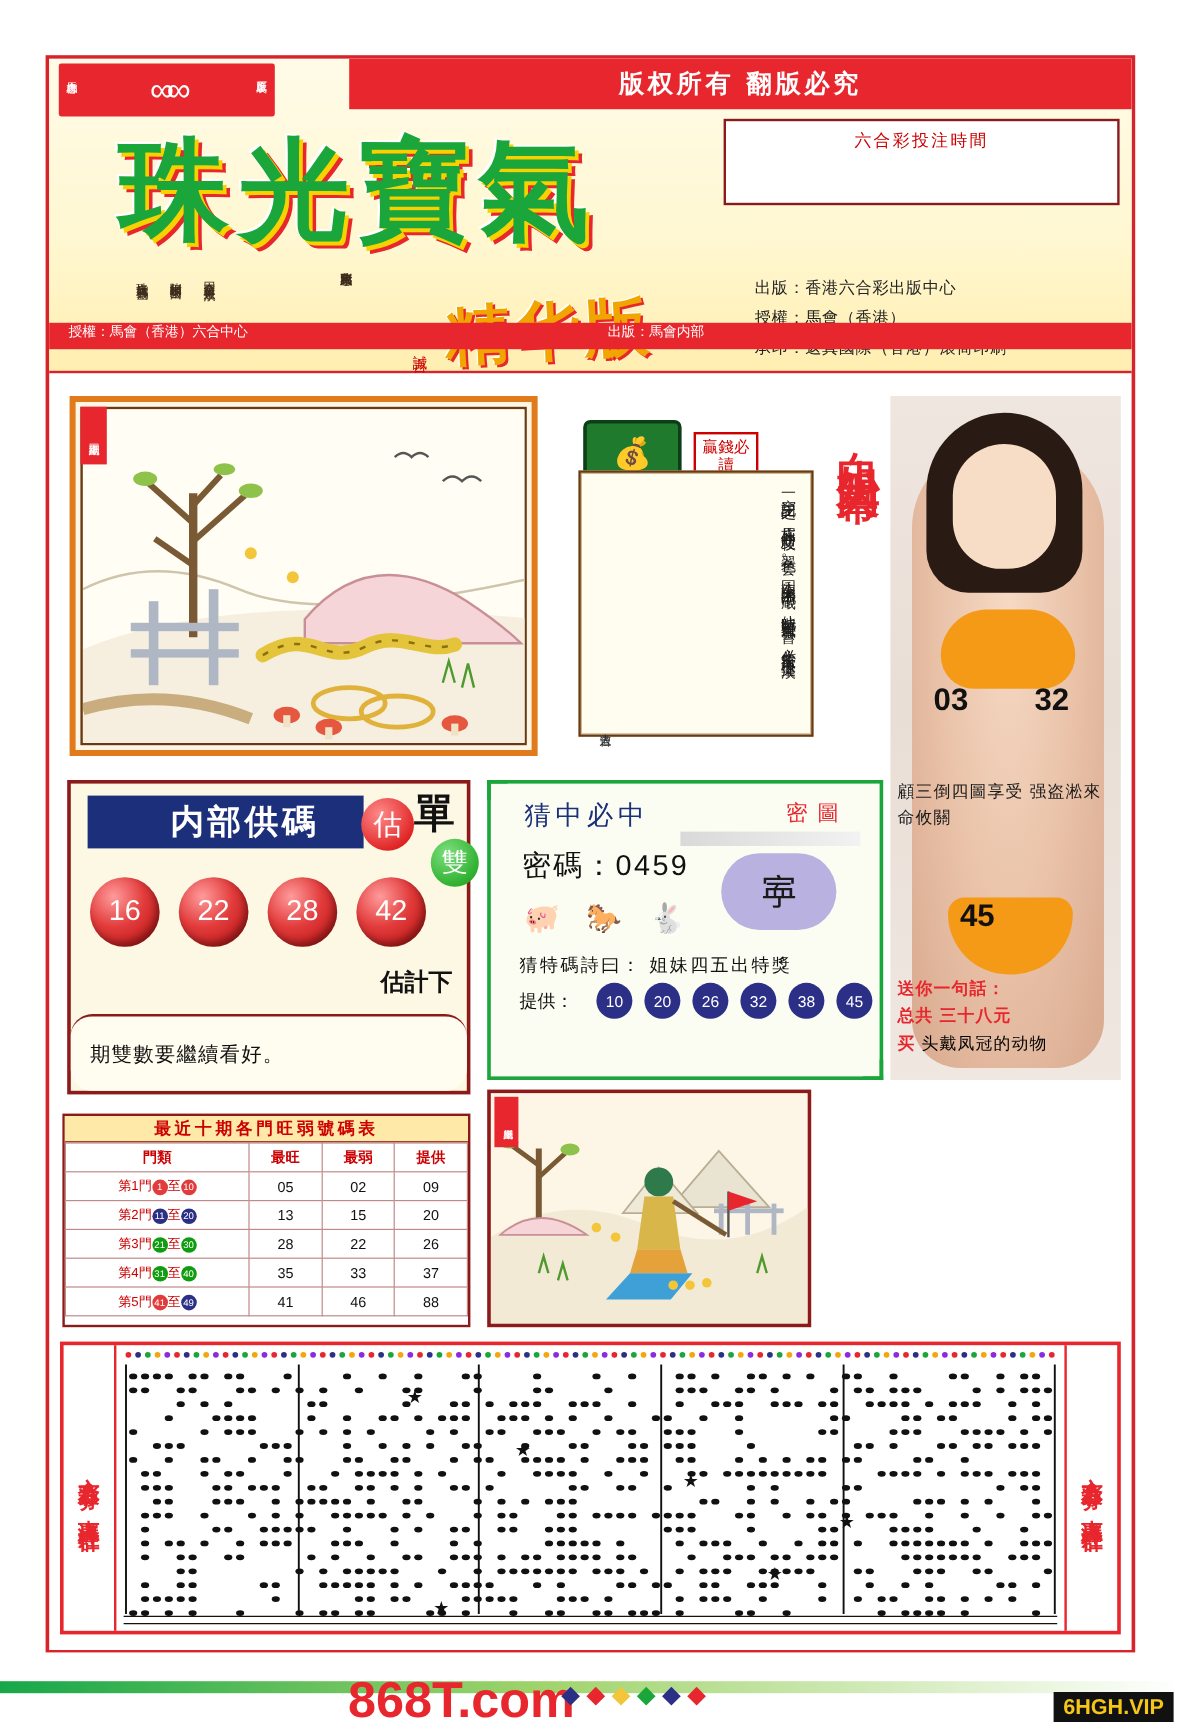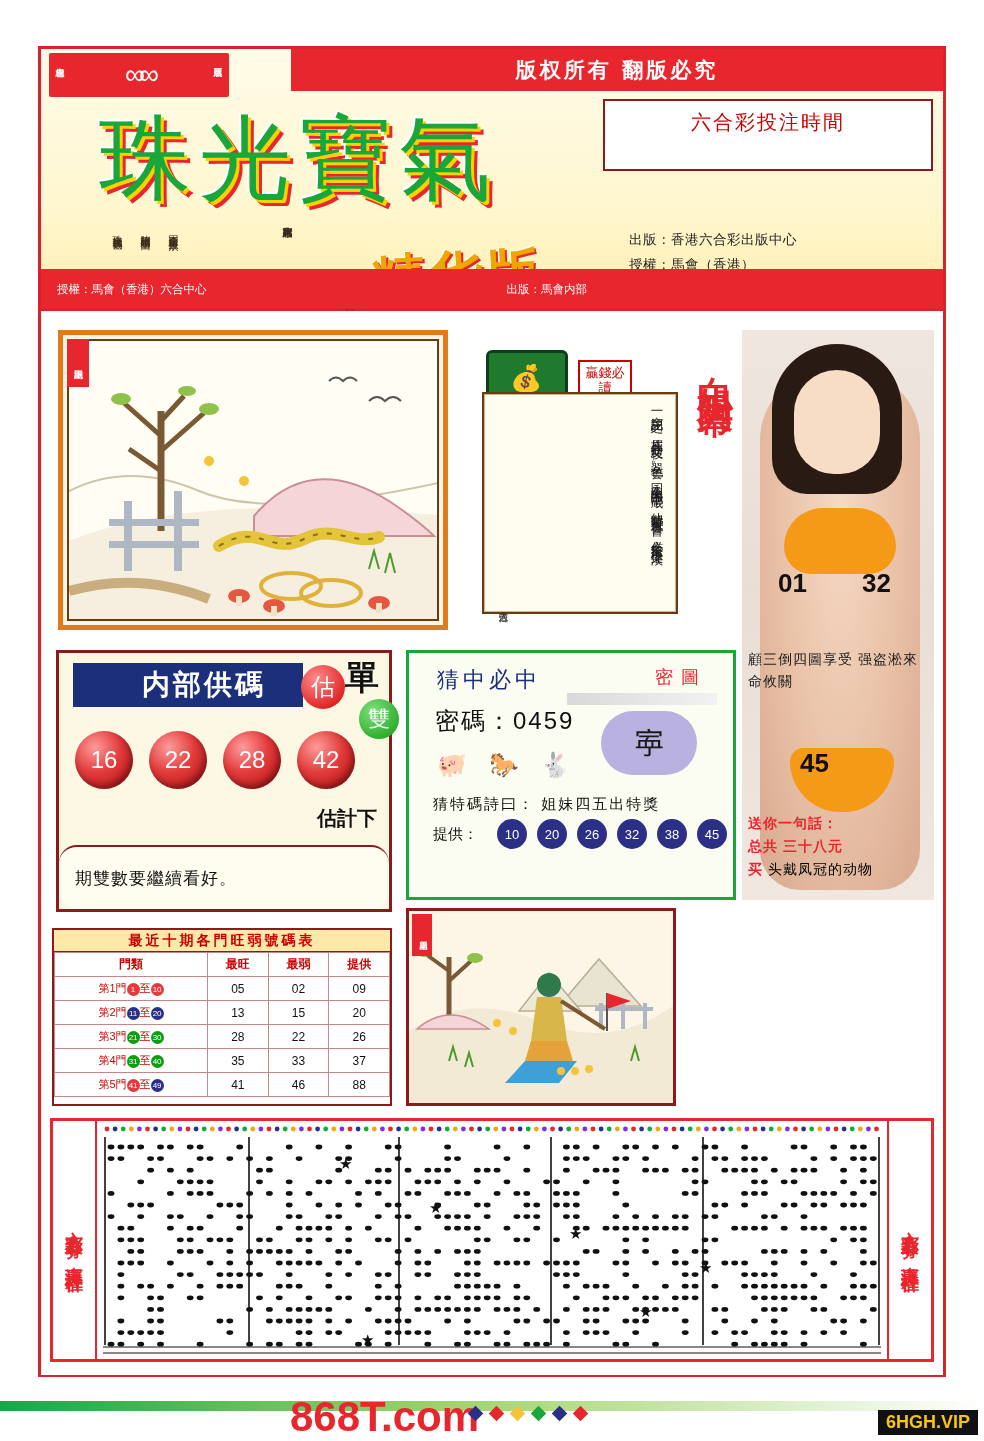--- a/index.html
+++ b/index.html
@@ -41,21 +41,21 @@
     display:flex; align-items:center; justify-content:center;
     border-radius:2px;
   }
   .logo-badge .ring { font-size:28px; letter-spacing:-6px; color:#fff; }
   .logo-badge .tl { position:absolute; left:6px; top:8px; font-size:9px; line-height:10px; writing-mode:vertical-rl; }
   .logo-badge .tr { position:absolute; right:6px; top:8px; font-size:9px; line-height:10px; writing-mode:vertical-rl; }
 
   .bigtitle {
     position:absolute; left:58px; top:50px; width:520px; height:120px;
     font-family:"DejaVu Sans", sans-serif;
-    font-size:92px; font-weight:normal; letter-spacing:8px;
+    font-size:92px; font-weight:bold; letter-spacing:8px;
     color:#1aa63a;
     text-shadow: 3px 3px 0 #f6d200, 6px 6px 0 #e8262d, -2px -2px 0 #ffffff;
     white-space:nowrap;
     line-height:120px;
   }
   .subtitle {
     position:absolute; left:330px; top:228px; width:300px;
     font-family:"DejaVu Sans", sans-serif;
     font-size:54px; font-weight:bold; color:#f0a500;
     text-shadow:2px 2px 0 #e8262d, -1px -1px 0 #fff;
@@ -77,30 +77,30 @@
   }
   .cheng {
     position:absolute; left:300px; top:238px;
     writing-mode:vertical-rl; text-orientation:upright;
     font-size:12px; color:#c00; letter-spacing:1px;
   }
   .betbox {
     position:absolute; left:562px; top:50px; width:330px; height:72px;
     border:2px solid #8b1a1a; background:#fff;
     display:flex; align-items:flex-start; justify-content:center;
-    color:#c00; font-size:20px; padding-top:8px; letter-spacing:2px;
+    color:#c00; font-size:14px; padding-top:8px; letter-spacing:2px;
   }
   .pubinfo {
     position:absolute; left:588px; top:178px; width:320px;
     font-size:13.5px; color:#222; line-height:25px; letter-spacing:0.5px;
   }
   .strip {
-    position:absolute; left:0px; top:220px; width:902px; height:40px;
+    position:absolute; left:0px; top:220px; width:902px; height:22px;
     background:#e8262d; color:#fff; font-size:11.5px;
-    display:flex; align-items:center;
+    display:flex; align-items:flex-start;
   }
   .strip .l { margin-left:16px; }
   .strip .r { margin-left:300px; }
 
   
   .comic {
     position:absolute; left:58px; top:330px; width:390px; height:300px;
     border:5px solid #e07a1a; background:#fdf6e6;
   }
   .comic-inner { position:absolute; inset:4px; border:2px solid #6a3a10; background:#fffdf4; overflow:hidden;}
@@ -382,21 +382,21 @@
   </div>
 
   <div class="girl">
     <div class="body"></div>
     <div class="hair"></div>
     <div class="face"></div>
     <div class="top"></div>
     <div class="bottom"></div>
   </div>
   <div class="vertical-title">白小姐内幕</div>
-  <div class="num03">01</div>
+  <div class="num03">03</div>
   <div class="num32">32</div>
   <div class="num45">45</div>
   <div class="girl-poem">顧三倒四圖享受 强盗淞來命攸關</div>
   <div class="girl-note">
     <div class="red">送你一句話：</div>
     <div class="red">总共 三十八元</div>
     <div>
       <span class="buy">买</span>
       <span>头戴凤冠的动物</span>
     </div>

